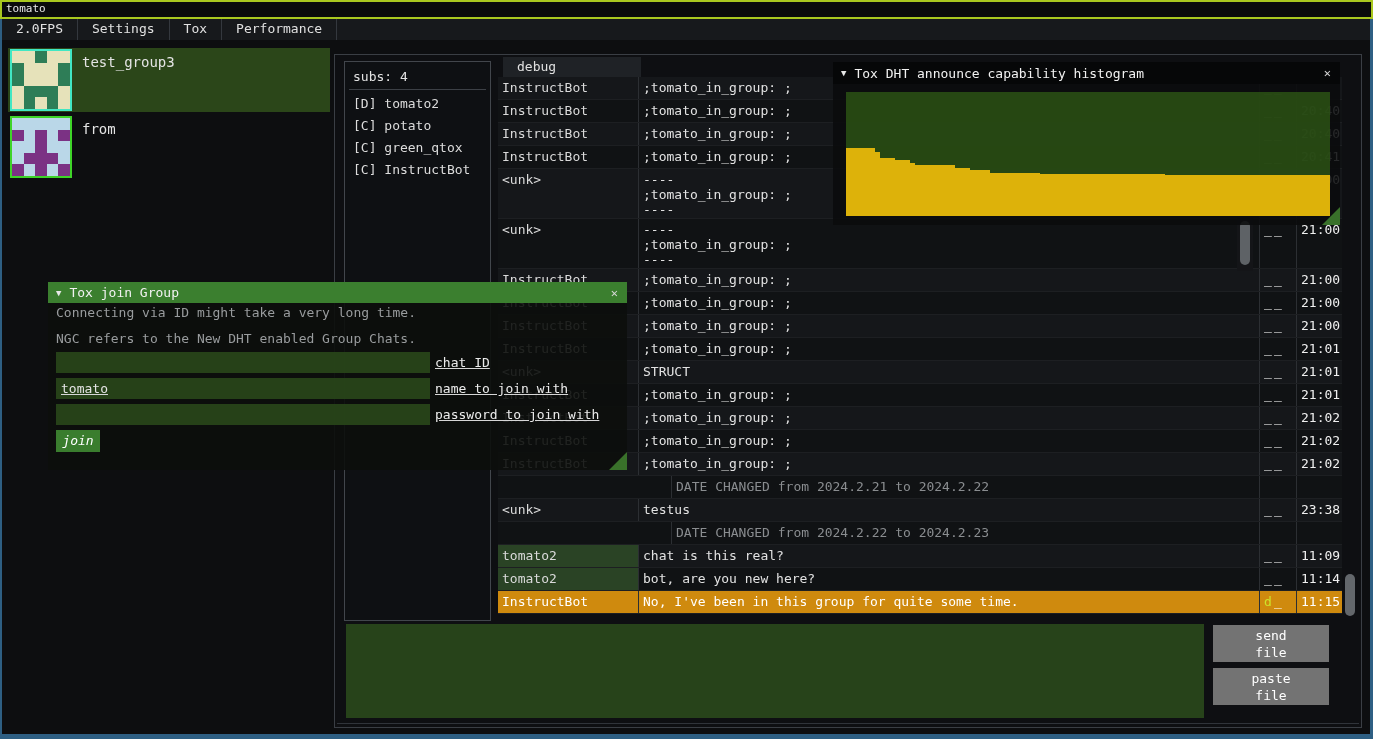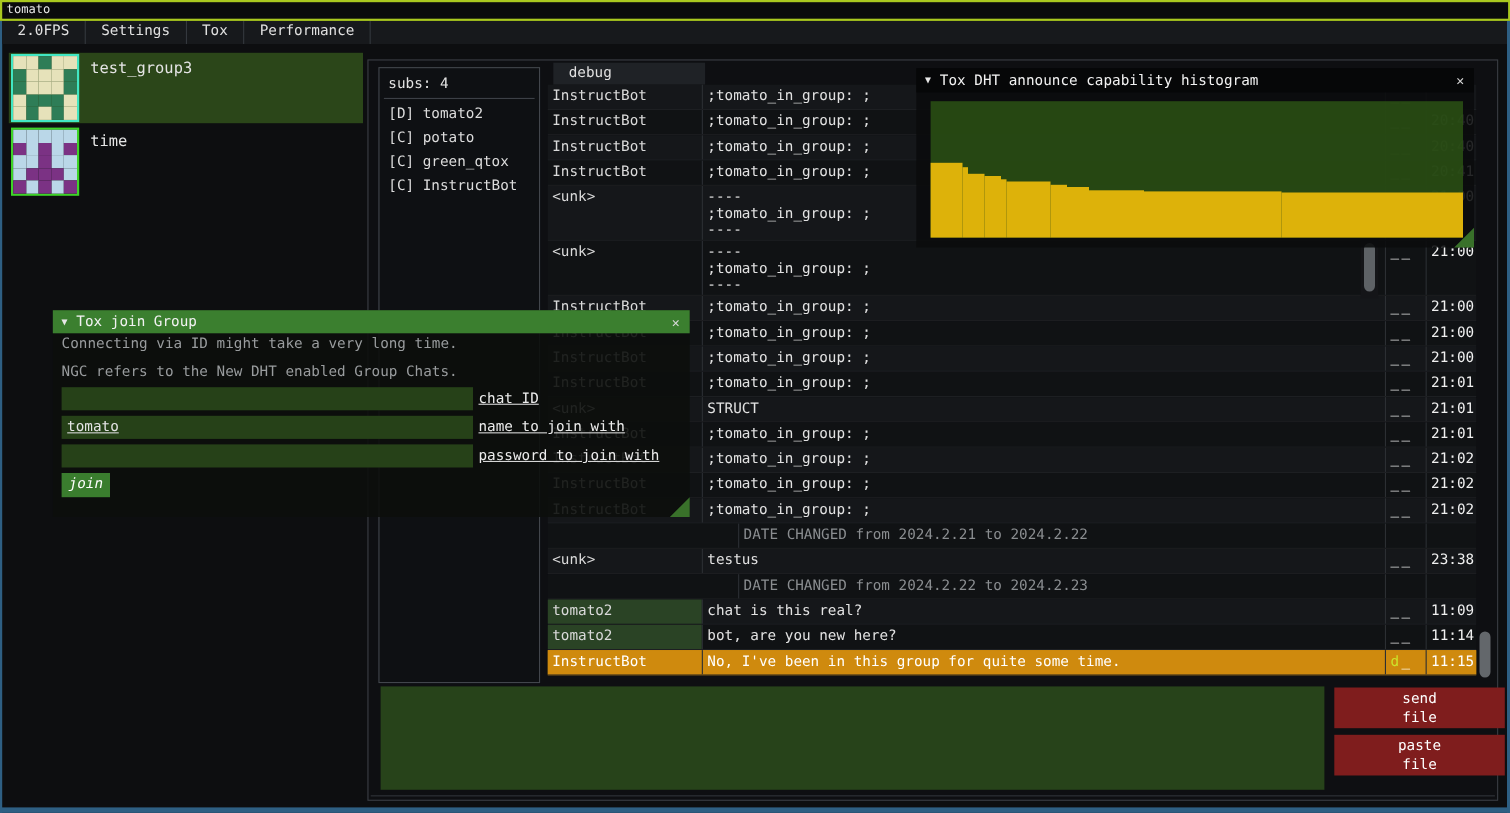--- a/index.html
+++ b/index.html
@@ -60,21 +60,21 @@
   .crow.highlight .c-ind span:first-child { color:#cde32a; }
   .crow .c-ind span { display:inline-block; width:10px; }
 
   .scroll-track-inner { position:absolute; left:902px; top:161px; width:16px; height:55px; background:#141518; }
   .scroll-pill-inner { position:absolute; left:3px; top:5px; width:10px; height:44px; background:#5e6266; border-radius:5px; }
   .scroll-pill-right { position:absolute; left:1010px; top:519px; width:10px; height:42px; background:#63676b; border-radius:5px; }
 
   .chat-input { position:absolute; left:11px; top:569px; width:858px; height:94px;
     background:#27431a; border:none; resize:none; color:#dcdcdc;
     font-family:"DejaVu Sans Mono", monospace; font-size:13px; }
-  .file-btn { position:absolute; left:878px; width:155px; height:37px; background:#7f1d1d;
+  .file-btn { position:absolute; left:878px; width:116px; height:37px; background:#737373;
     color:#fff; white-space:pre-line; text-align:center; line-height:17px; padding-top:2px; cursor:pointer; }
   .bottom-sep { position:absolute; left:2px; top:668px; width:1022px; height:1px; background:#30343a; }
 
   
   .float-title { height:22px; display:flex; align-items:center; padding:0 6px; color:#f2f2f2; }
   .collapse-arrow { font-size:9px; margin:0 8px 0 2px; color:#e8e8e8; }
   .close-x { margin-left:auto; font-size:12px; color:#d8d8d8; padding:0 3px; cursor:pointer; }
 
   .hist-win { position:absolute; left:833px; top:62px; width:507px; height:163px;
     background:rgba(10,11,12,0.88); z-index:30; }
@@ -166,21 +166,21 @@
             <div style="background: rgb(123, 50, 132);"></div>
             <div style="background: rgb(123, 50, 132);"></div>
             <div style="background: rgb(123, 50, 132);"></div>
             <div style="background: rgb(186, 215, 232);"></div>
             <div style="background: rgb(123, 50, 132);"></div>
             <div style="background: rgb(186, 215, 232);"></div>
             <div style="background: rgb(123, 50, 132);"></div>
             <div style="background: rgb(186, 215, 232);"></div>
             <div style="background: rgb(123, 50, 132);"></div>
           </div>
-          <div class="g-label">time</div>
+          <div class="g-label">from</div>
         </div>
       </div>
 
     <div class="mainwin">
 
       <div class="subs-panel">
         <div class="subs-header">subs: 4</div>
         <div class="subs-sep"></div>
         <div id="member-list">
             <div class="member">[D] tomato2</div>

